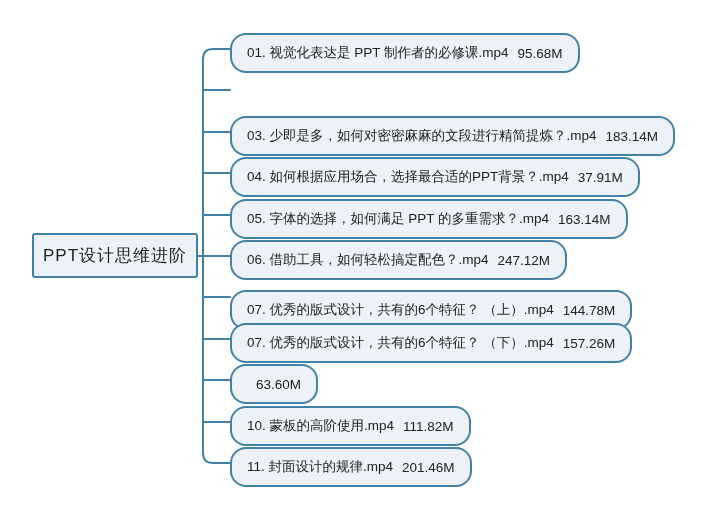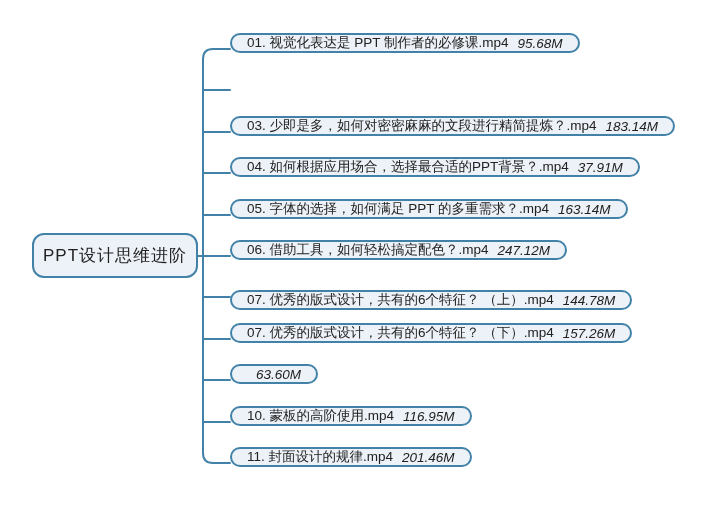--- a/index.html
+++ b/index.html
@@ -36,36 +36,35 @@
     border: 2px solid var(--line, #4382a8);
     display: flex;
     align-items: center;
     white-space: nowrap;
   }
   .root-node {
     left: 32px;
     top: 233px;
     width: 166px;
     height: 45px;
-    border-radius: 12px;
+    border-radius: 3px;
     justify-content: center;
     font-size: 17px;
     letter-spacing: 1px;
   }
   .child-node {
     left: 230px;
-    height: 20px;
+    height: 40px;
     border-radius: 16px;
     padding: 0 15px;
     font-size: 13.5px;
     align-items: center;
   }
   .child-node .sz {
     margin-left: 9px;
-    font-style: italic;
   }
 </style>
 </head>
 <body>
 
 <div class="canvas">
 
   <svg class="connectors" viewBox="0 0 720 510" aria-hidden="true">
 
     <path d="M230 49 H213 Q203 49 203 59 V453 Q203 463 213 463 H230"></path>
@@ -121,21 +120,21 @@
     <span>07. 优秀的版式设计，共有的6个特征？ （下）.mp4</span>
     <span class="sz">157.26M</span>
   </div>
 
   <div class="node child-node" style="top:364px">
     <span class="sz">63.60M</span>
   </div>
 
   <div class="node child-node" style="top:406px">
     <span>10. 蒙板的高阶使用.mp4</span>
-    <span class="sz">116.95M</span>
+    <span class="sz">111.82M</span>
   </div>
 
   <div class="node child-node" style="top:447px">
     <span>11. 封面设计的规律.mp4</span>
     <span class="sz">201.46M</span>
   </div>
 
 </div>
 
 </body></html>

